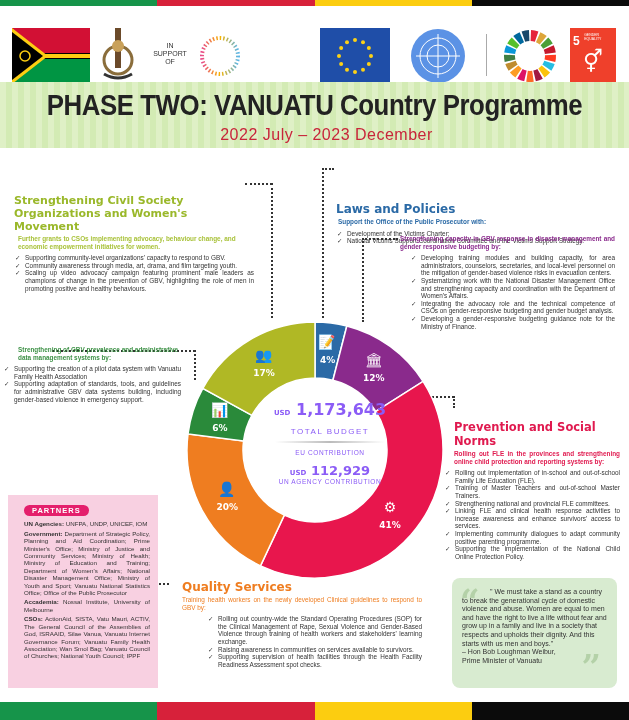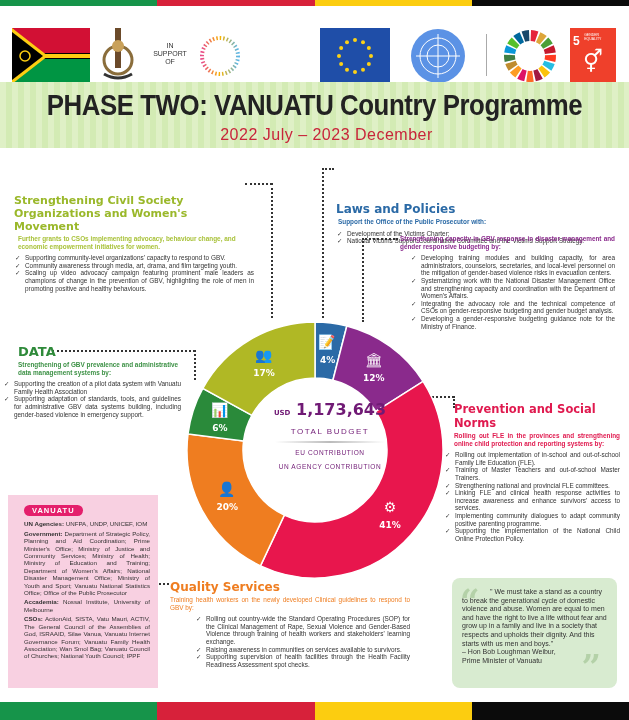--- a/index.html
+++ b/index.html
@@ -41,25 +41,25 @@
 
   .inst { top: 233px; left: 400px; width: 215px; }
   .inst h2 { color: #8a2a8c; font-size: 12px; line-height: 14px; }
   .inst .lead { color: #8a2a8c; text-align: justify; }
   .inst ul { padding-left: 10px; }
 
   .data { top: 344px; left: 3px; width: 178px; }
   .data h2 { color: #2f8a3a; font-size: 13px; line-height: 15px; padding-left: 15px; }
   .data .lead { color: #3d9146; padding-left: 15px; }
 
-  .prev { top: 402px; left: 444px; width: 176px; }
+  .prev { top: 420px; left: 444px; width: 176px; }
   .prev h2 { color: #e01a4f; font-size: 11.5px; line-height: 14px; padding-left: 10px; }
   .prev .lead { color: #e01a4f; padding-left: 10px; text-align: justify; }
 
-  .qual { top: 580px; left: 160px; width: 250px; }
+  .qual { top: 580px; left: 172px; width: 250px; }
   .qual h2 { color: #ef7d20; font-size: 12px; line-height: 14px; margin-left: 10px; }
   .qual .lead { color: #ef7d20; font-weight: normal; padding-left: 10px; text-align: justify; }
   .qual ul { padding-left: 35px; }
 
   .partners { position: absolute; top: 495px; left: 8px; width: 150px; height: 193px;
     background: #f8d0e1; padding: 6px 8px; font-size: 6.2px; line-height: 7.4px; color: #333; }
   .partners .badge { display: inline-block; background: #e41f6c; color: #fff; font-weight: bold;
     font-size: 7.5px; padding: 2px 8px; border-radius: 8px; letter-spacing: 1px; margin: 4px 0 4px 8px; }
   .partners p { text-align: justify; margin-bottom: 2px; padding-left: 8px; }
   .partners b { font-weight: bold; }
@@ -69,21 +69,21 @@
   .q-open, .q-close { position: absolute; font-family: "DejaVu Serif", serif; font-weight: bold; color: #b4d1a8; font-size: 34px; line-height: 34px; }
   .q-open { top: 6px; left: 8px; }
   .q-close { top: 72px; right: 16px; }
   .quote .txt { position: relative; text-indent: 28px; }
 
   .dot-h { position: absolute; border-top: 2px dotted #333; height: 0; }
   .dot-v { position: absolute; border-left: 2px dotted #333; width: 0; }
 
   #donut { position: absolute; left: 185px; top: 320px; }
   .pct { font-family: "DejaVu Sans", sans-serif; font-weight: bold; fill: #fff; font-size: 9px; }
-  .center-text { position: absolute; left: 255px; top: 400px; width: 150px; text-align: center; color: #701a75; }
+  .center-text { position: absolute; left: 255px; top: 400px; width: 150px; text-align: center; color: #8b5cf6; }
   .amt { font-family: "DejaVu Sans", sans-serif; font-weight: bold; }
   .amt .cur { font-size: 7px; }
   .amt.big { font-size: 16px; }
   .amt.mid { font-size: 13px; }
   .lbl { font-size: 6.5px; letter-spacing: 0.6px; }
   .lbl.big { font-size: 8px; letter-spacing: 1.5px; margin-top: 8px; }
   .sep { width: 110px; height: 2px; margin: 5px auto 6px; background: linear-gradient(90deg, transparent, #bbb, transparent); }
 </style>
 </head>
 <body>
@@ -218,21 +218,20 @@
   <div class="lead">Strengthening capacity in GBV response in disaster management and gender responsive budgeting by:</div>
   <ul>
     <li>Developing training modules and building capacity, for area administrators, counselors, secretaries, and local-level personnel on the mitigation of gender-based violence risks in evacuation centers.</li>
     <li>Systematizing work with the National Disaster Management Office and strengthening capacity and coordination with the Department of Women's Affairs.</li>
     <li>Integrating the advocacy role and the technical competence of CSOs on gender-responsive budgeting and gender budget analysis.</li>
     <li>Developing a gender-responsive budgeting guidance note for the Ministry of Finance.</li>
   </ul>
 </div>
 
 <div class="sec data">
-  <h2>DATA</h2>
   <div class="lead">Strengthening of GBV prevalence and administrative data management systems by:</div>
   <ul>
     <li>Supporting the creation of a pilot data system with Vanuatu Family Health Association</li>
     <li>Supporting adaptation of standards, tools, and guidelines for administrative GBV data systems building, including gender-based violence in emergency support.</li>
   </ul>
 </div>
 
 <div class="sec prev">
   <h2>Prevention and Social Norms</h2>
   <div class="lead">Rolling out FLE in the provinces and strengthening online child protection and reporting systems by:</div>
@@ -277,25 +276,26 @@
     <text x="79.09585842496281" y="55.92579729960566" text-anchor="middle" class="pct">17%</text>
     <circle cx="130" cy="130" r="71" fill="#fff"></circle>
   </svg>
 
 <div class="center-text">
   <div class="amt big"><span class="cur">USD</span> <span>1,173,643</span></div>
   <div class="lbl big">TOTAL BUDGET</div>
   <div class="sep"></div>
   <div class="lbl">EU CONTRIBUTION</div>
   <div style="height:7px"></div>
+  <div class="amt mid"><span class="cur">USD</span> <span>112,929</span></div>
   <div class="lbl">UN AGENCY CONTRIBUTION</div>
 </div>
 
 <div class="partners">
-  <span class="badge">VANUATU</span>
+  <span class="badge">PARTNERS</span>
   <p><b>UN Agencies:</b><span> UNFPA, UNDP, UNICEF, IOM</span></p>
   <p><b>Government:</b><span> Department of Strategic Policy, Planning and Aid Coordination; Prime Minister's Office; Ministry of Justice and Community Services; Ministry of Health; Ministry of Education and Training; Department of Women's Affairs; National Disaster Management Office; Ministry of Youth and Sport; Vanuatu National Statistics Office; Office of the Public Prosecutor</span></p>
   <p><b>Accademia:</b><span> Nossal Institute, University of Melbourne</span></p>
   <p><b>CSOs:</b><span> ActionAid, SISTA, Vatu Mauri, ACTIV, The General Council of the Assemblies of God, ISRAAID, Silae Vanua, Vanuatu Internet Governance Forum; Vanuatu Family Health Association; Wan Smol Bag; Vanuatu Council of Churches; National Youth Council; IPPF</span></p>
 </div>
 
 <div class="quote">
   <span class="q-open">“</span>
   <span class="q-close">”</span>
   <div class="txt">" We must take a stand as a country to break the generational cycle of domestic violence and abuse. Women are equal to men and have the right to live a life without fear and grow up in a family and live in a society that respects and upholds their dignity. And this starts with us men and boys."</div>

